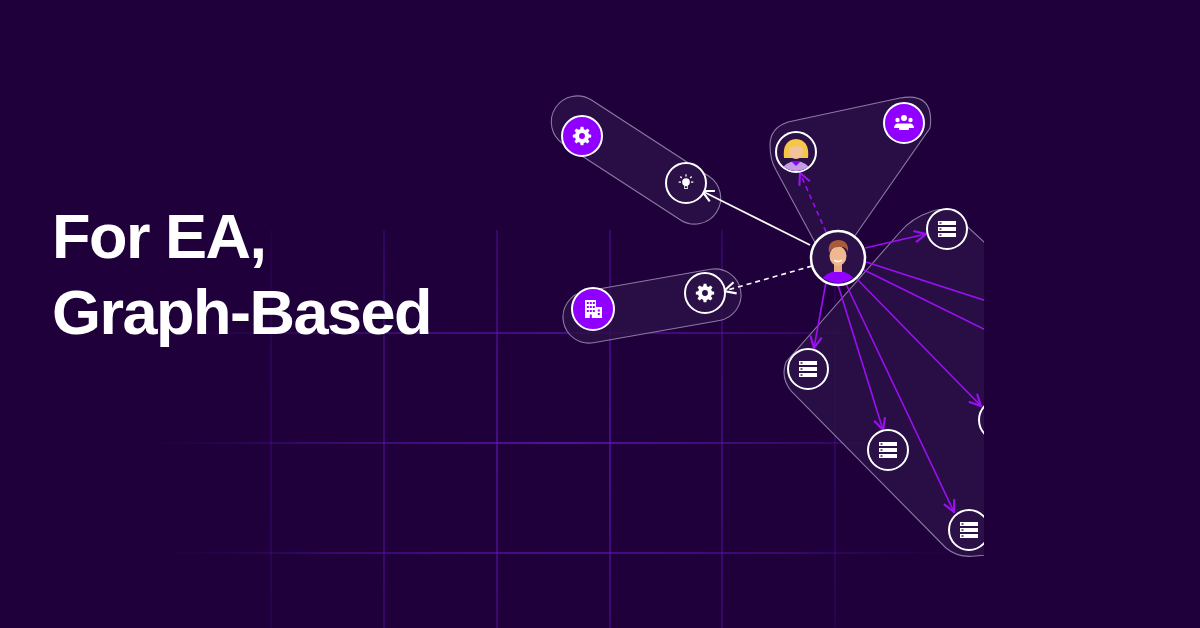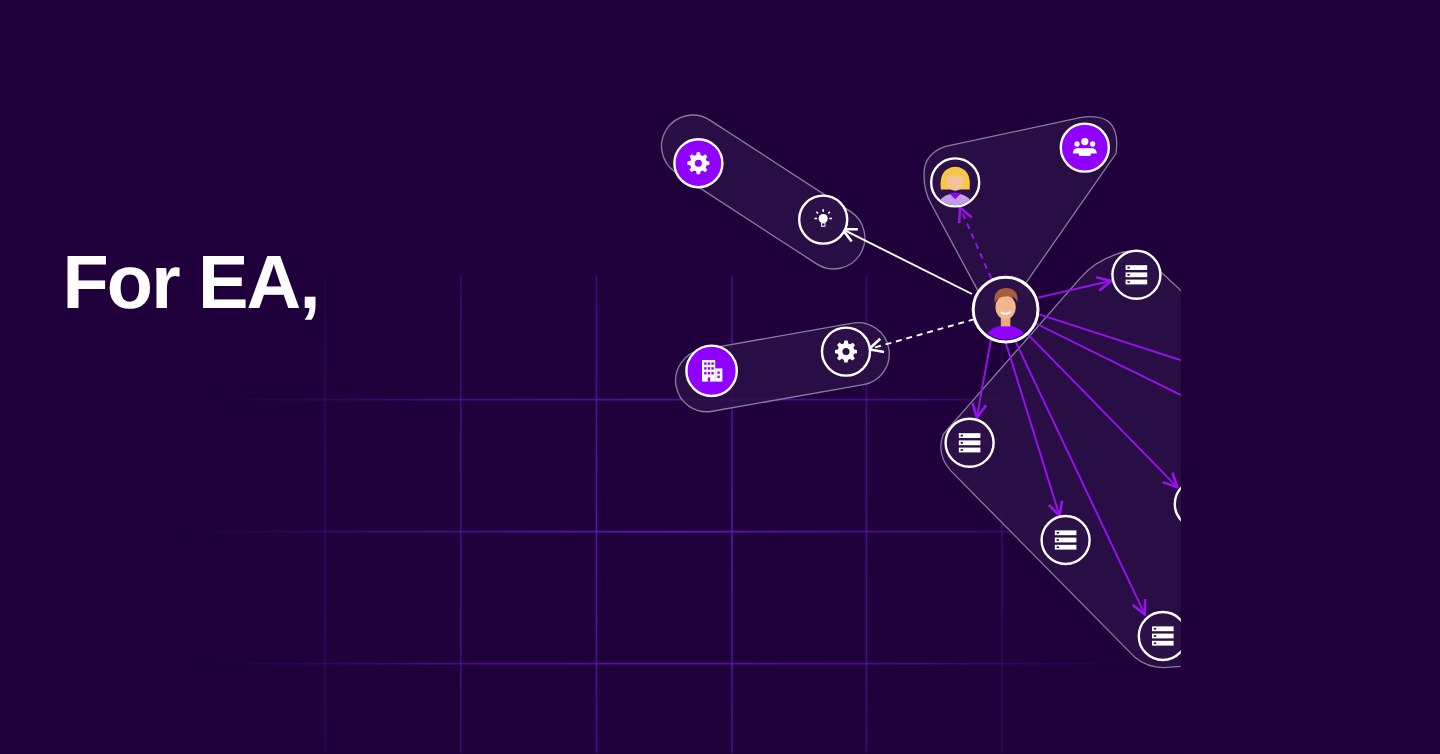--- a/index.html
+++ b/index.html
@@ -35,20 +35,21 @@
       <line x1="722" y1="230" x2="722" y2="628"></line>
       <line x1="835" y1="230" x2="835" y2="628"></line>
       <line x1="150" y1="333" x2="1000" y2="333"></line>
       <line x1="150" y1="443" x2="1000" y2="443"></line>
       <line x1="150" y1="553" x2="1000" y2="553"></line>
     </g>
   </svg>
 
   <h1 class="headline">
     <span>For EA,</span>
+    <span>Graph-Based</span>
   </h1>
 
   <svg class="diagram" width="1200" height="628" viewBox="0 0 1200 628">
     <defs>
       <marker id="arrPurple" viewBox="0 0 10 10" refX="9" refY="5" markerWidth="9" markerHeight="9" orient="auto-start-reverse">
         <path d="M1,1 L9,5 L1,9" fill="none" stroke="#9a10f0" stroke-width="1.5"></path>
       </marker>
       <marker id="arrWhite" viewBox="0 0 10 10" refX="9" refY="5" markerWidth="9" markerHeight="9" orient="auto-start-reverse">
         <path d="M1,1 L9,5 L1,9" fill="none" stroke="#ffffff" stroke-width="1.5"></path>
       </marker>

